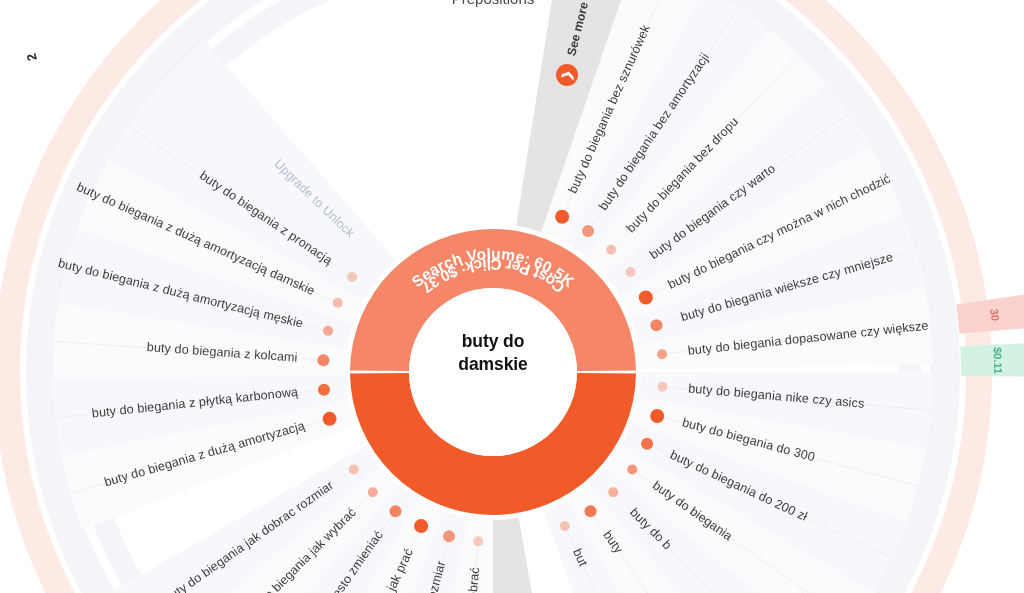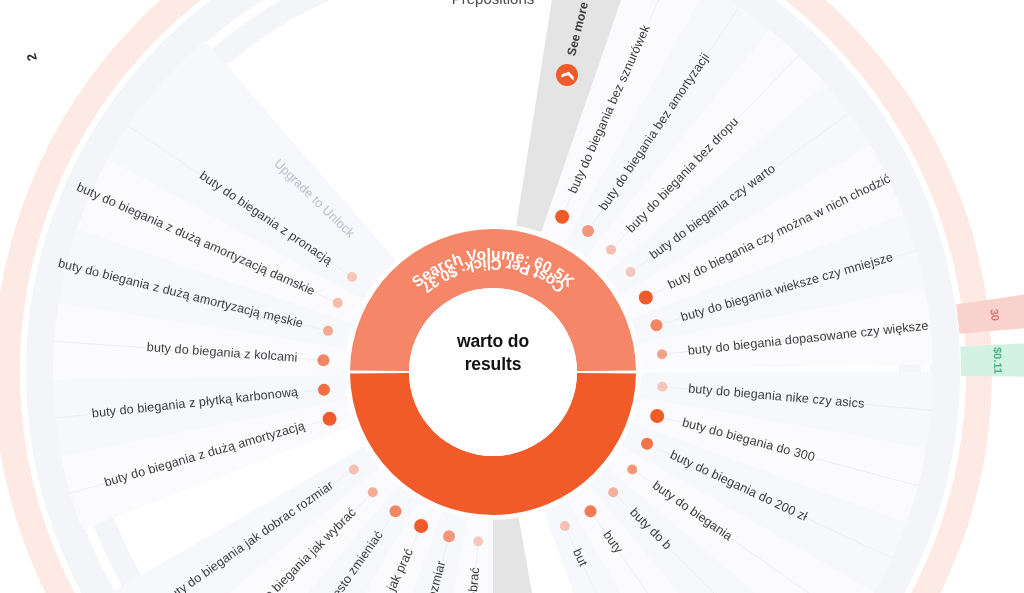--- a/index.html
+++ b/index.html
@@ -212,16 +212,16 @@
         <path d="M1032.2098019761543,342.79744098822135 A540,540 0 0 1 1032.9794384546526,376.7123291691219 L960.9821799940321,376.084018613239 A468,468 0 0 0 960.3151617126671,346.6911155231252 Z" fill="#D4F2E3"></path>
         <text x="996.8702750986399" y="360.5655838793182" class="bar-val" fill="#46B683" text-anchor="middle" dominant-baseline="middle" transform="rotate(88.7 996.8702750986399 360.5655838793182)">$0.11</text>
       </g>
     <g id="overlays">
         <text x="493" y="4" class="cat-label" text-anchor="middle">Prepositions</text>
         <text x="36" y="56" font-size="13" font-weight="bold" fill="#2b2b2b" font-family="&quot;Liberation Sans&quot;, sans-serif" transform="rotate(255 36 56)" text-anchor="middle">2</text>
       </g>
   </svg>
 
   <div class="center-term">
-    <div>warto do</div>
-    <div>results</div>
+    <div>buty do</div>
+    <div>damskie</div>
   </div>
 </div>
 
 </body></html>

